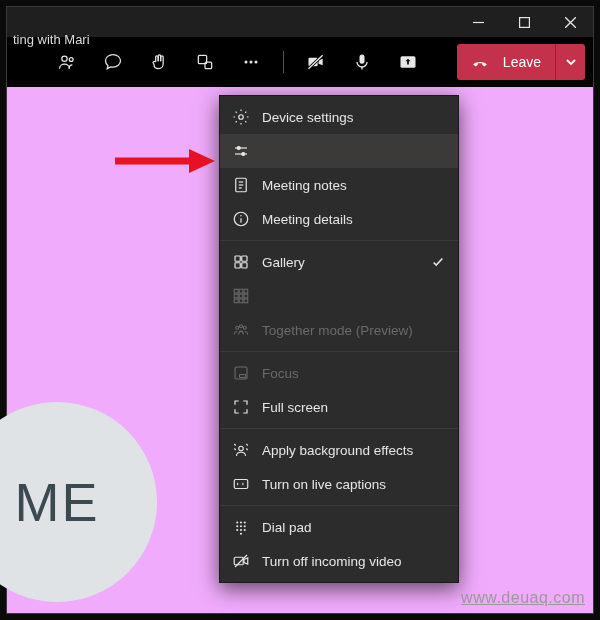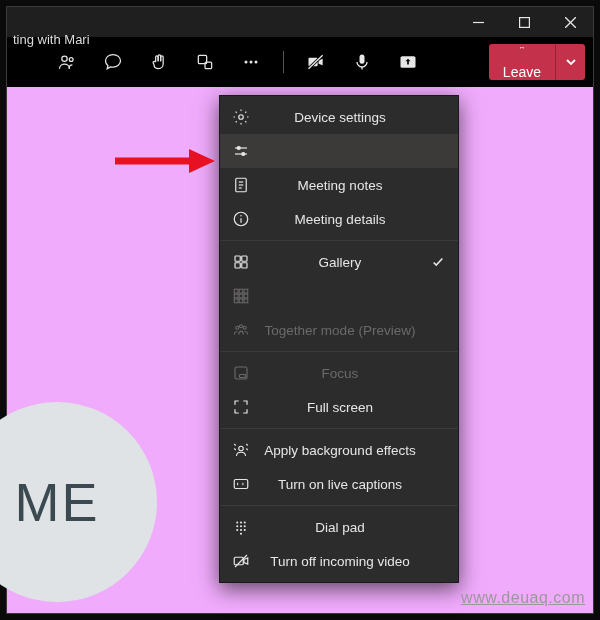--- a/index.html
+++ b/index.html
@@ -58,21 +58,20 @@
     display: flex; height: 36px;
     border-radius: 3px;
     overflow: hidden;
     background: #c4314b;
     color: #fff;
   }
   .leave-main {
     display:flex; align-items:center; gap:14px;
     padding: 0 14px;
     font-weight: 500;
-    flex-direction: column;
   }
   .leave-main svg { width: 18px; height: 18px; }
   .leave-caret {
     width: 30px; display:flex; align-items:center; justify-content:center;
     border-left: 1px solid rgba(0,0,0,0.25);
   }
   .leave-caret svg { width: 12px; height: 12px; }
   .content {
     position:absolute; left:0; right:0; top:80px; bottom:0;
     background: #f0abfc;
@@ -99,21 +98,20 @@
     border: 1px solid #1b1a1a;
     box-shadow: 0 6px 20px rgba(0,0,0,0.6);
     padding: 4px 0;
   }
   .mi {
     display:flex; align-items:center;
     height: 34px;
     padding: 0 12px;
     gap: 12px;
     color: #e6e6e6;
-    text-align: center;
   }
   .mi.disabled { color: #6b6a6a; }
   .mi.highlight { background: #3b3a39; }
   .mi .ico { width: 18px; height: 18px; display:flex; align-items:center; justify-content:center; flex-shrink:0; }
   .mi .ico svg { width: 18px; height: 18px; }
   .mi .lbl { flex: 1; font-size: 13.5px; white-space: nowrap; }
   .mi .ck { width: 16px; display:flex; align-items:center; justify-content:center; }
   .mi .ck.hidden { visibility: hidden; }
   .mi .ck svg { width: 14px; height: 14px; }
   .msep { height: 1px; background: #3b3a39; margin: 4px 0; }

